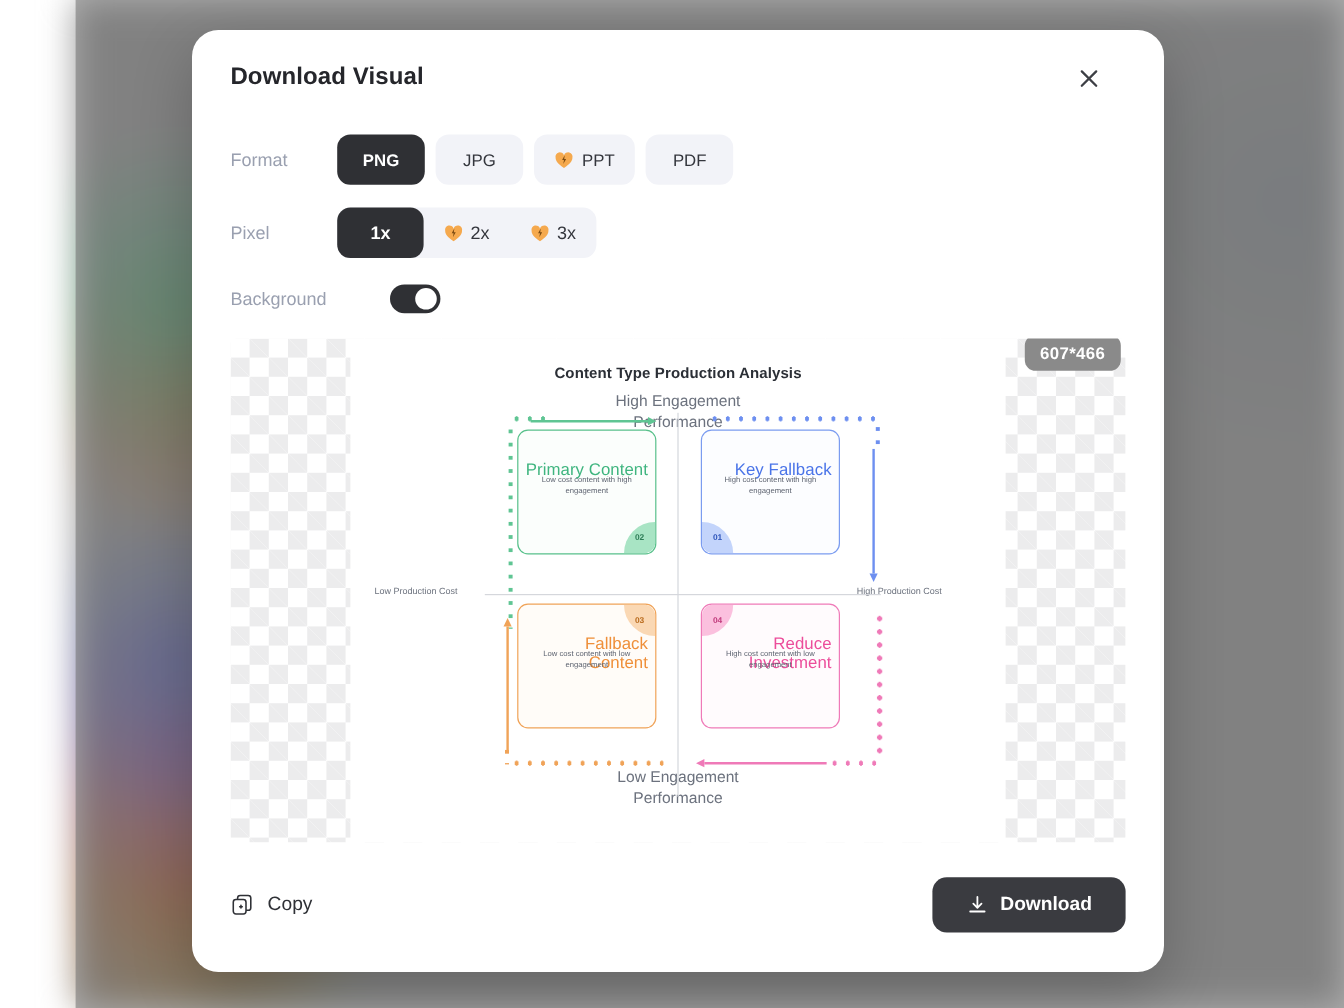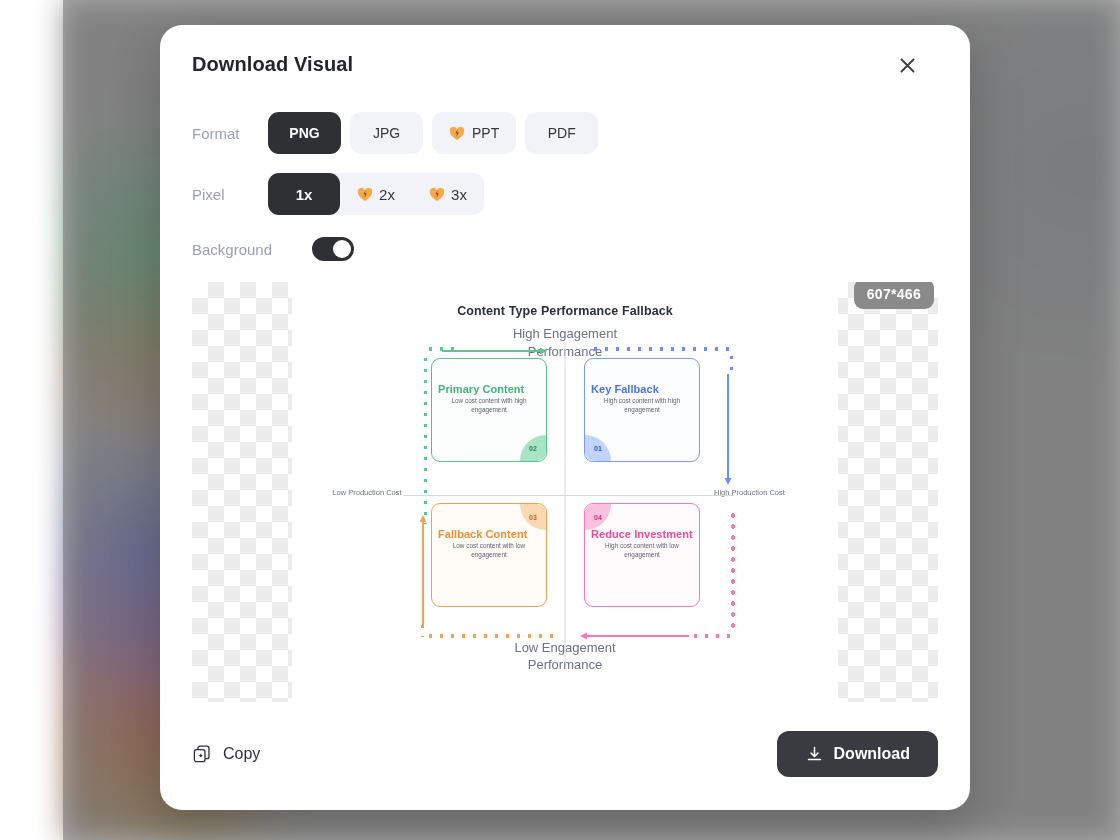--- a/index.html
+++ b/index.html
@@ -44,21 +44,21 @@
 
   .modal-header { display:flex; align-items:flex-start; justify-content:space-between; }
   .modal-title { font-size:20px; font-weight:bold; color:#25262b; letter-spacing:.1px; }
   .close-btn {
     width:30px; height:30px; display:flex; align-items:center; justify-content:center;
     cursor:pointer; color:#3d3f45; border-radius:8px; margin-top:-3px;
   }
   .close-btn svg { display:block; }
 
   
-  .opt-row { display:flex; align-items:center; margin-top:0; }
+  .opt-row { display:flex; align-items:center; margin-top:0;gap:13px; }
   #row-format { margin-top:32px; }
   #row-pixel  { margin-top:19px; }
   #row-bg     { margin-top:22px; }
 
   .opt-label {
     width:76px; flex:0 0 76px;
     font-size:15px; color:#9aa0b0; font-weight:normal;
   }
 
   .seg-group { display:flex; align-items:center; gap:9px; }
@@ -116,34 +116,34 @@
 
   
   #chart { position:absolute; inset:0; }
   #chart-title {
     position:absolute; top:22px; left:0; right:0; text-align:center;
     font-size:12.5px; font-weight:bold; color:#2b2f36; letter-spacing:.1px;
   }
   .axis-lbl { position:absolute; font-size:13px; color:#6c727e; line-height:1.35; text-align:center; }
   #lbl-top    { top:43px; left:0; right:0; }
   #lbl-bottom { bottom:28px; left:0; right:0; }
-  #lbl-left   { left:20px; top:206px; width:110px; text-align:center; font-size:7.5px; }
+  #lbl-left   { left:20px; top:206px; width:110px; text-align:left; font-size:7.5px; }
   #lbl-right  { right:14px; top:206px; width:110px; text-align:left; font-size:7.5px; }
 
   .axis-line { position:absolute; background:#d5d7dc; }
   #axis-v { left:50%; top:62px; width:1px; height:320px; transform:translateX(-.5px); }
   #axis-h { left:112px; top:213px; height:1px; width:330px; }
 
   .quad {
     position:absolute; width:116px; height:104px;
     border-radius:9px; border:1.1px solid; overflow:hidden;
   }
   .quad .q-title {
     position:absolute; left:6px; right:6px; top:24px;
-    text-align:left; font-size:11px; font-weight:bold; letter-spacing:.05px;
+    text-align:right; font-size:14px; font-weight:normal; letter-spacing:.05px;
   }
   .quad .q-desc {
     position:absolute; left:9px; right:9px; top:37px;
     text-align:center; font-size:6.4px; color:#5d6370; line-height:1.45;
   }
   .badge {
     position:absolute; width:26px; height:26px; font-size:7px; font-weight:bold;
     display:flex; align-items:center; justify-content:center;
   }
 
@@ -287,21 +287,21 @@
       <div class="opt-label" style="width:118px;flex:0 0 118px;">Background</div>
       <div class="toggle">
         <div class="knob"></div>
       </div>
     </div>
 
     <div id="preview-wrap">
       <div id="preview-canvas">
 
         <div id="chart">
-          <div id="chart-title">Content Type Performance Fallback</div>
+          <div id="chart-title">Content Type Production Analysis</div>
 
           <div class="axis-lbl" id="lbl-top">High Engagement<br>Performance</div>
           <div class="axis-lbl" id="lbl-bottom">Low Engagement<br>Performance</div>
           <div class="axis-lbl" id="lbl-left">Low Production Cost</div>
           <div class="axis-lbl" id="lbl-right">High Production Cost</div>
 
           <div class="axis-line" id="axis-v"></div>
           <div class="axis-line" id="axis-h"></div>
 
           <svg class="deco" id="deco-green-arrow" viewBox="0 0 106 8">

